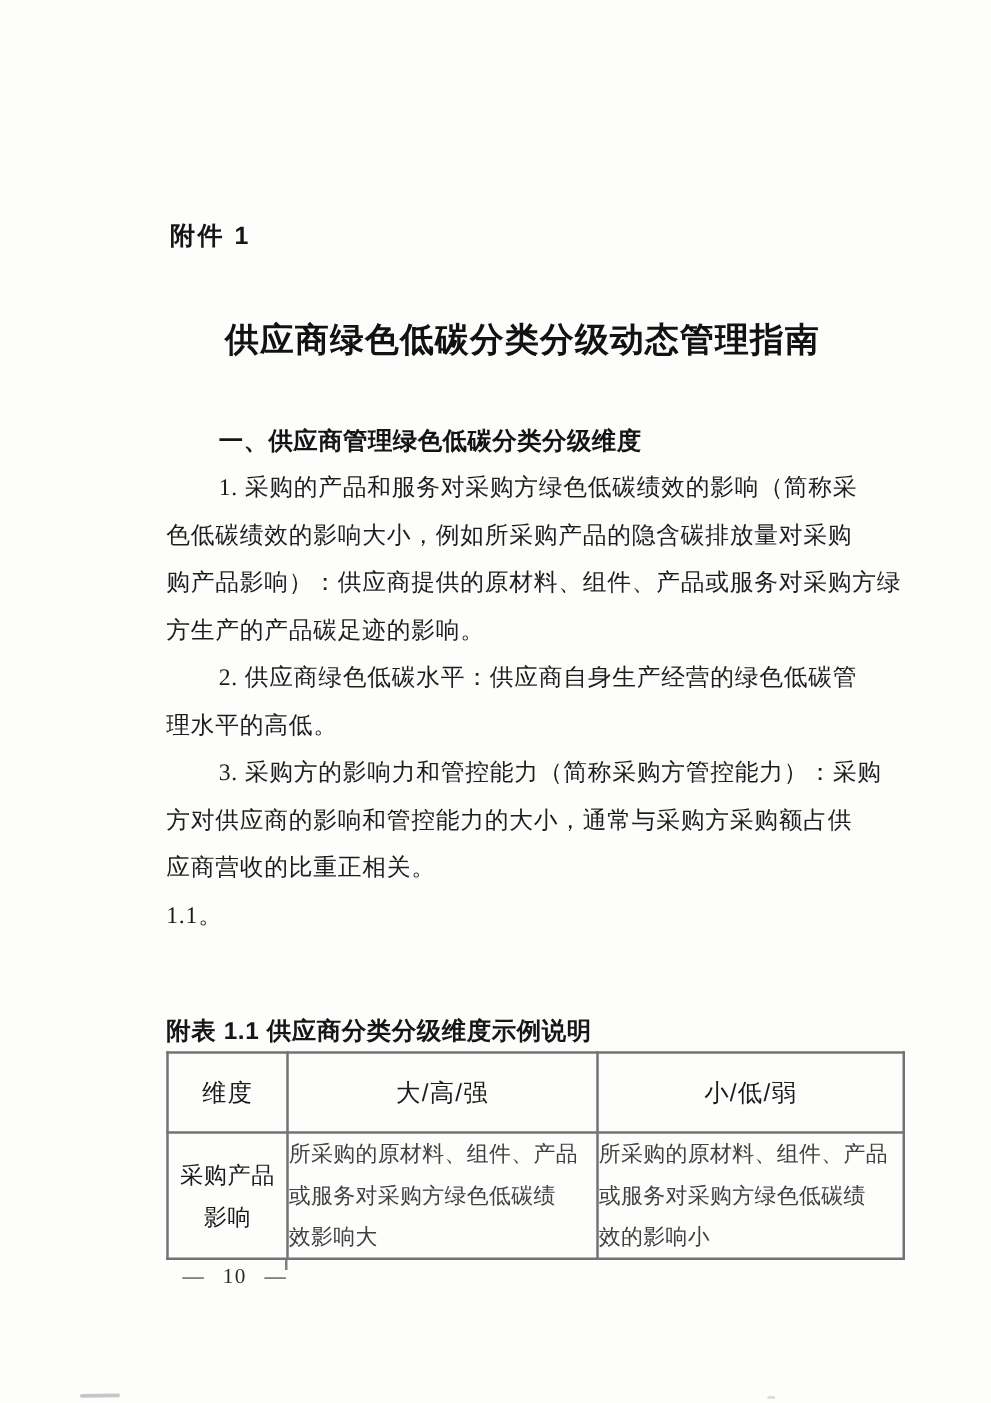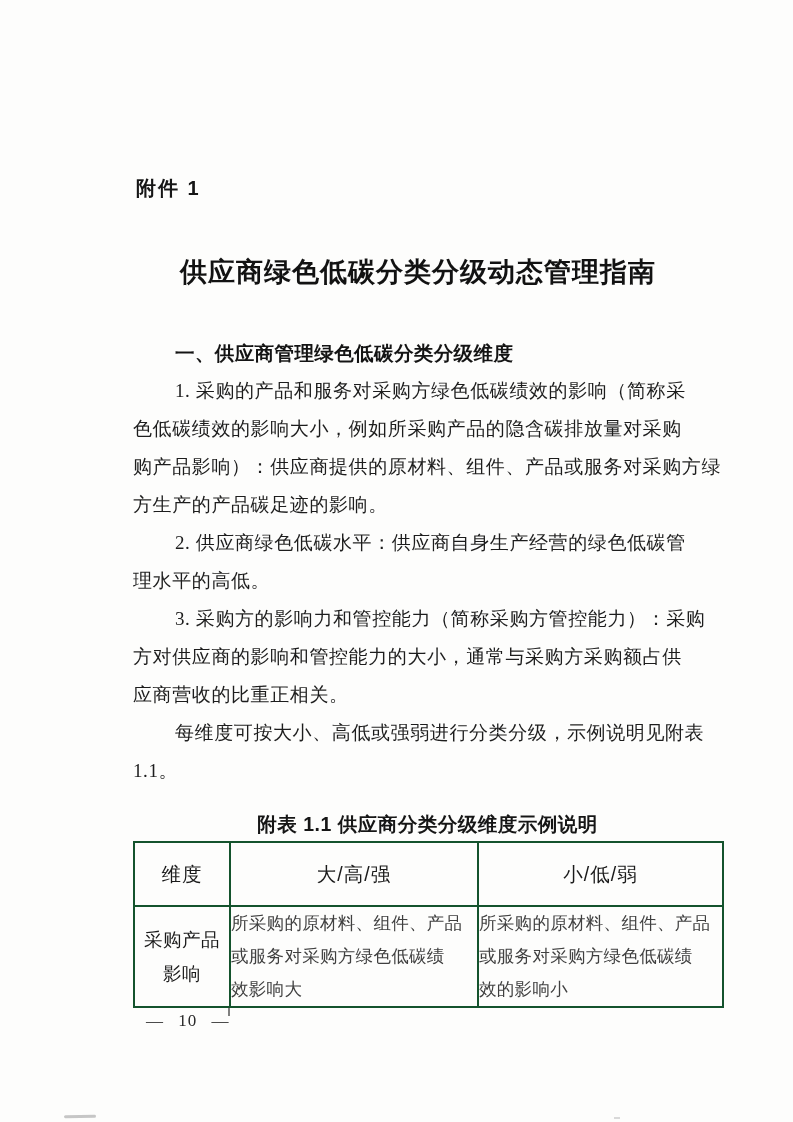--- a/index.html
+++ b/index.html
@@ -38,34 +38,33 @@
   }
   .line.hd {
     font-family: "Liberation Sans", "DejaVu Sans", sans-serif;
     font-weight: bold; font-size: 19.5px; letter-spacing: 0.4px;
     color: #141414;
   }
   .ind { padding-left: 42px; }
 
   .caption {
     position: absolute; left: 133px; top: 811px; width: 589px;
-    text-align: center;
     font-family: "Liberation Sans", "DejaVu Sans", sans-serif;
     font-weight: bold; font-size: 19.5px; letter-spacing: 0.5px;
     color: #161616; white-space: nowrap;
   }
 
   table.tbl {
     position: absolute; left: 133px; top: 841px;
     width: 589px; height: 167px;
     border-collapse: collapse; table-layout: fixed;
     background: transparent;
   }
   table.tbl th, table.tbl td {
-    border: 2px solid #14532d;
+    border: 2px solid #737373;
     padding: 0;
   }
   tr.thr th {
     height: 62px;
     font-family: "Liberation Sans", "DejaVu Sans", sans-serif;
     font-weight: 500; font-size: 19.5px; letter-spacing: 1px;
     color: #1a1a1a; text-align: center; vertical-align: middle;
   }
   tr.tbr td { height: 97px; vertical-align: middle; }
   td.dim {
@@ -113,21 +112,20 @@
     <div class="line hd ind">一、供应商管理绿色低碳分类分级维度</div>
     <div class="line ind">1. 采购的产品和服务对采购方绿色低碳绩效的影响（简称采</div>
     <div class="line">色低碳绩效的影响大小，例如所采购产品的隐含碳排放量对采购</div>
     <div class="line">购产品影响）：供应商提供的原材料、组件、产品或服务对采购方绿</div>
     <div class="line">方生产的产品碳足迹的影响。</div>
     <div class="line ind">2. 供应商绿色低碳水平：供应商自身生产经营的绿色低碳管</div>
     <div class="line">理水平的高低。</div>
     <div class="line ind">3. 采购方的影响力和管控能力（简称采购方管控能力）：采购</div>
     <div class="line">方对供应商的影响和管控能力的大小，通常与采购方采购额占供</div>
     <div class="line">应商营收的比重正相关。</div>
-    <div class="line ind">每维度可按大小、高低或强弱进行分类分级，示例说明见附表</div>
     <div class="line">1.1。</div>
   </div>
 
   <div class="caption">附表 1.1 供应商分类分级维度示例说明</div>
 
   <table class="tbl">
     <colgroup>
       <col style="width:96px">
       <col style="width:248px">
       <col style="width:245px">

